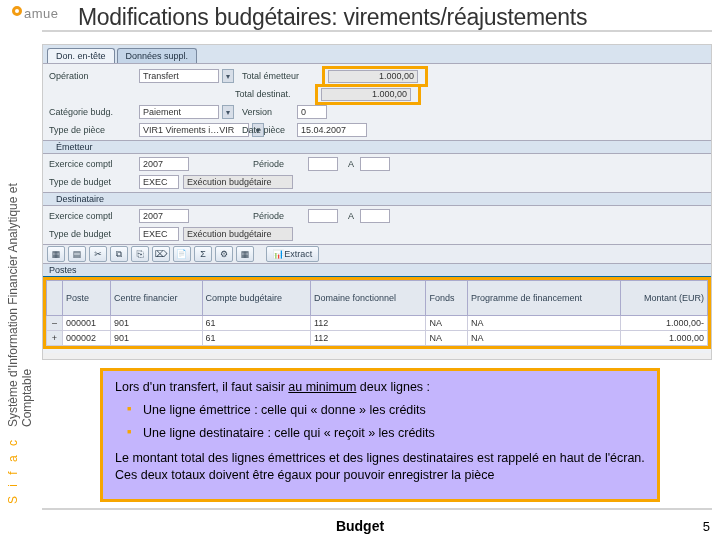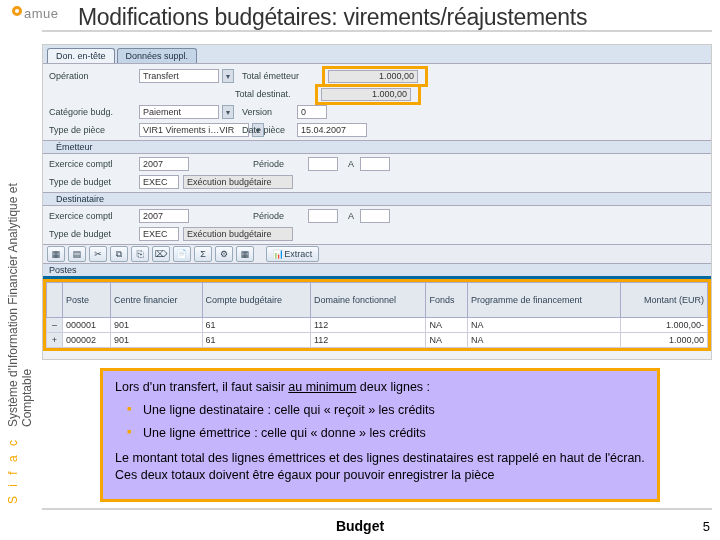--- a/index.html
+++ b/index.html
@@ -23,21 +23,21 @@
   .flabel { width: 90px; color: #344; font-size: 9px; }
   .finput { background: #fff; border: 1px solid #aab; height: 14px; padding: 0 3px; display: flex; align-items: center; font-size: 9px; margin-right: 4px; }
   .finput.grey { background: #e6e6e6; }
   .dd { width: 12px; background: #d7dee8; border: 1px solid #9ab; height: 14px; margin-left: -1px; margin-right: 8px; display: flex; align-items: center; justify-content: center; font-size: 8px; color: #456; }
   .totals-box { border: 3px solid #f7a600; padding: 1px 3px; display: inline-block; }
   .totals-box .finput { height: 13px; }
   .sap-section { background: #d8e3ef; border-top: 1px solid #aab; border-bottom: 1px solid #aab; padding: 1px 13px; font-size: 9px; color: #234; margin: 2px -6px; }
   .toolbar { background: #e9edf3; border-top: 1px solid #aab; border-bottom: 1px solid #aab; height: 20px; display: flex; align-items: center; padding: 0 4px; gap: 3px; margin: 2px -6px 0 -6px; }
   .tbtn { width: 18px; height: 16px; background: linear-gradient(#f8fbff,#dde5ef); border: 1px solid #9ab; border-radius: 2px; display: flex; align-items: center; justify-content: center; font-size: 9px; color: #345; }
   .tbtn.wide { width: auto; padding: 0 6px; }
-  .grid-title { background: #d8e3ef; padding: 1px 6px; margin: 0 -6px; font-size: 9px; color: #234; border-bottom: 3px solid #0369a1; }
+  .grid-title { background: #d8e3ef; padding: 1px 6px; margin: 0 -6px; font-size: 9px; color: #234; border-bottom: 1px solid #0369a1; }
   .grid { margin: 0 -6px; }
   .grid table { width: 100%; border-collapse: collapse; font-size: 9px; background: #fff; }
   .grid th { background: #e3e8ef; border: 1px solid #aac; padding: 12px 3px; text-align: left; font-weight: normal; color: #345; height: 16px; }
   .grid td { border: 1px solid #ccd; padding: 1px 3px; height: 15px; }
   .grid td.sel { background: #e3e8ef; width: 14px; text-align: center; }
   .grid td.num { text-align: right; border-radius: 7px; }
   .grid-wrap { border: 3px solid #f7a600; }
 
   .note-box { position: absolute; top: 368px; left: 100px; width: 560px; border: 3px solid #f7a600; padding: 8px 12px 10px 12px; background: #c4b5fd; font-size: 12.5px; line-height: 1.35; }
   .note-box p { margin-bottom: 6px; }
@@ -192,22 +192,22 @@
         </div>
       </div>
     </div>
   </div>
 
   <div class="note-box">
     <p>
       <span>Lors d'un transfert, il faut saisir </span><span class="underline">au minimum</span><span> deux lignes :</span>
     </p>
     <ul>
+      <li>Une ligne émettrice : celle qui « donne » les crédits</li>
       <li>Une ligne destinataire : celle qui  « reçoit » les crédits</li>
-      <li>Une ligne émettrice : celle qui « donne » les crédits</li>
     </ul>
     <p>Le montant total des lignes émettrices et des lignes destinataires est rappelé en haut de l'écran. Ces deux totaux doivent être égaux pour pouvoir enregistrer la pièce</p>
   </div>
 
   <div class="footer-sep"></div>
   <div class="footer-title">Budget</div>
   <div class="page-num">5</div>
 </div>
 
 </body></html>

